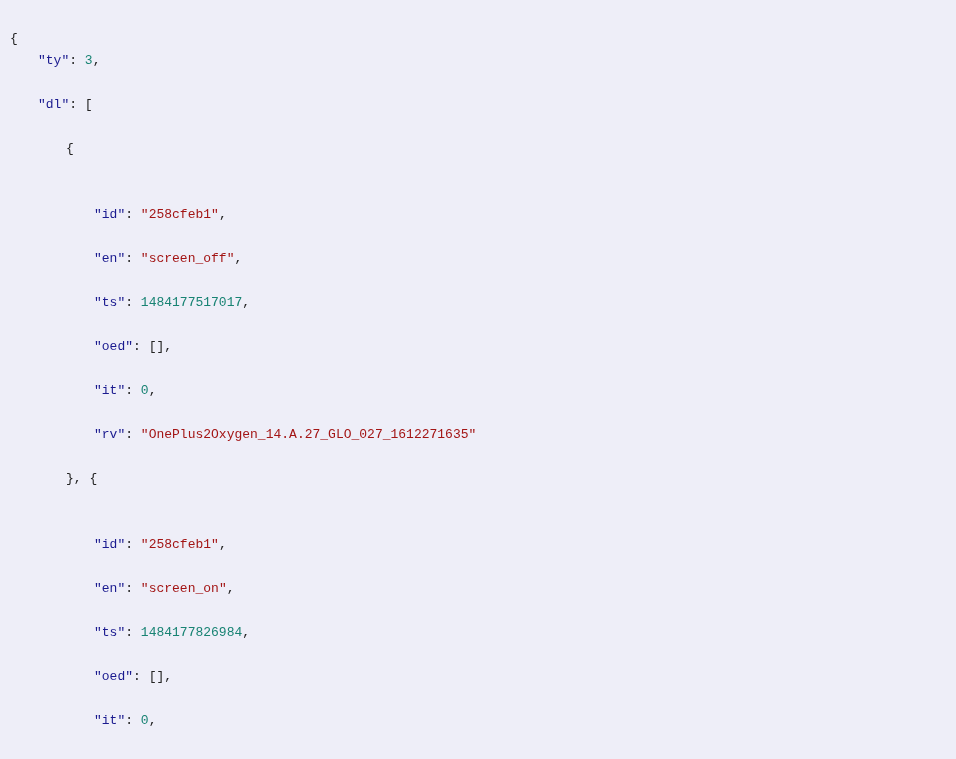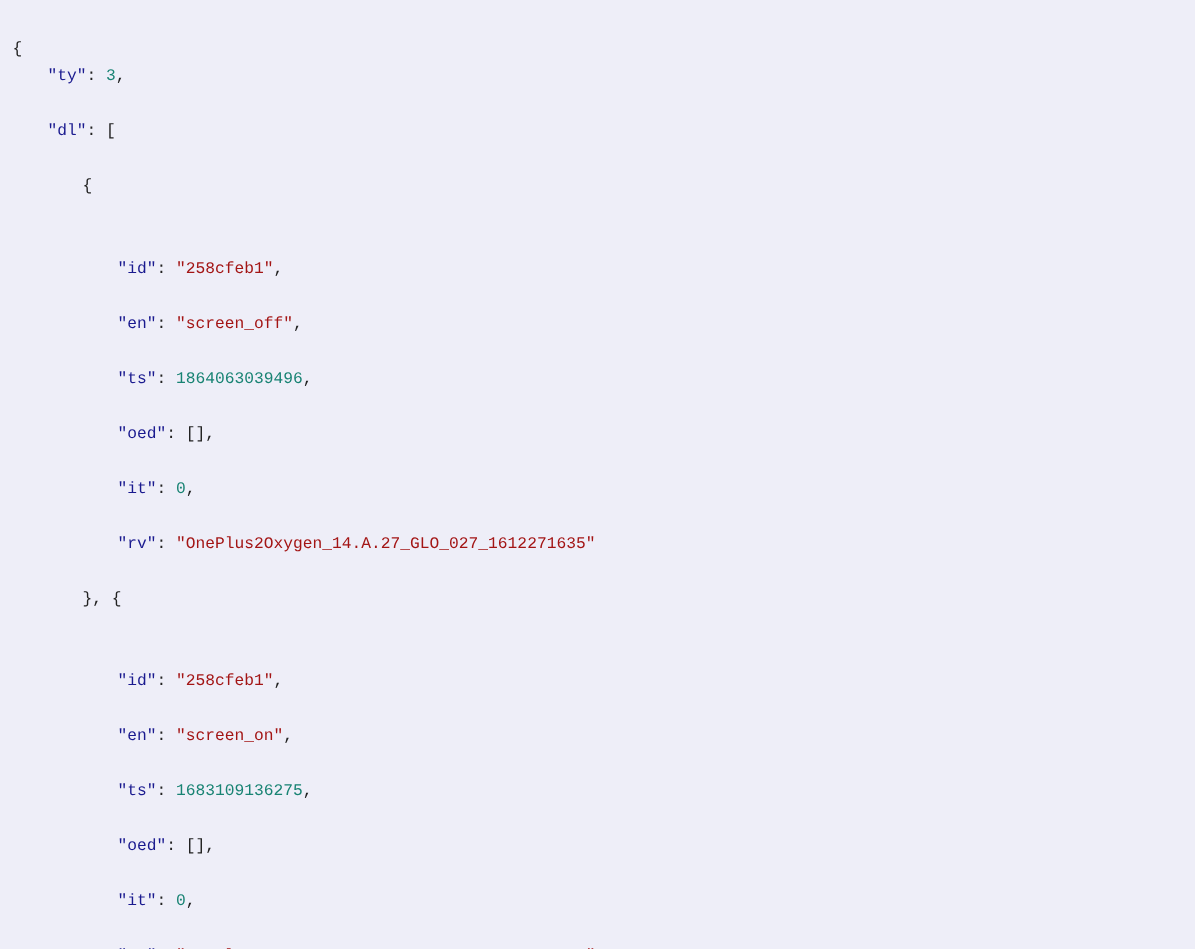--- a/index.html
+++ b/index.html
@@ -27,29 +27,29 @@
 <body>
 
 <div class="code">
 <span class="punct">{</span>
 <div class="indent1"><span class="key">"<span>ty</span>"</span><span class="punct">: </span><span class="num">3</span><span class="punct">,</span></div>
 <div class="indent1"><span class="key">"<span>dl</span>"</span><span class="punct">: </span><span class="punct">[</span></div>
 <div class="indent2"><span class="punct">{</span></div>
 
 <div class="indent3"><span class="key">"<span>id</span>"</span><span class="punct">: </span><span class="str">"<span>258cfeb1</span>"</span><span class="punct">,</span></div>
 <div class="indent3"><span class="key">"<span>en</span>"</span><span class="punct">: </span><span class="str">"<span>screen_off</span>"</span><span class="punct">,</span></div>
-<div class="indent3"><span class="key">"<span>ts</span>"</span><span class="punct">: </span><span class="num">1864063039496</span><span class="punct">,</span></div>
+<div class="indent3"><span class="key">"<span>ts</span>"</span><span class="punct">: </span><span class="num">1484177517017</span><span class="punct">,</span></div>
 <div class="indent3"><span class="key">"<span>oed</span>"</span><span class="punct">: </span><span class="punct">[]</span><span class="punct">,</span></div>
 <div class="indent3"><span class="key">"<span>it</span>"</span><span class="punct">: </span><span class="num">0</span><span class="punct">,</span></div>
 <div class="indent3"><span class="key">"<span>rv</span>"</span><span class="punct">: </span><span class="str">"<span>OnePlus2Oxygen_14.A.27_GLO_027_1612271635</span>"</span></div>
 <div class="indent2"><span class="punct">}, {</span></div>
 
 <div class="indent3"><span class="key">"<span>id</span>"</span><span class="punct">: </span><span class="str">"<span>258cfeb1</span>"</span><span class="punct">,</span></div>
 <div class="indent3"><span class="key">"<span>en</span>"</span><span class="punct">: </span><span class="str">"<span>screen_on</span>"</span><span class="punct">,</span></div>
-<div class="indent3"><span class="key">"<span>ts</span>"</span><span class="punct">: </span><span class="num">1683109136275</span><span class="punct">,</span></div>
+<div class="indent3"><span class="key">"<span>ts</span>"</span><span class="punct">: </span><span class="num">1484177826984</span><span class="punct">,</span></div>
 <div class="indent3"><span class="key">"<span>oed</span>"</span><span class="punct">: </span><span class="punct">[]</span><span class="punct">,</span></div>
 <div class="indent3"><span class="key">"<span>it</span>"</span><span class="punct">: </span><span class="num">0</span><span class="punct">,</span></div>
 <div class="indent3"><span class="key">"<span>rv</span>"</span><span class="punct">: </span><span class="str">"<span>OnePlus2Oxygen_14.A.27_GLO_027_1612271635</span>"</span></div>
 
 
 
 
 
 
 

